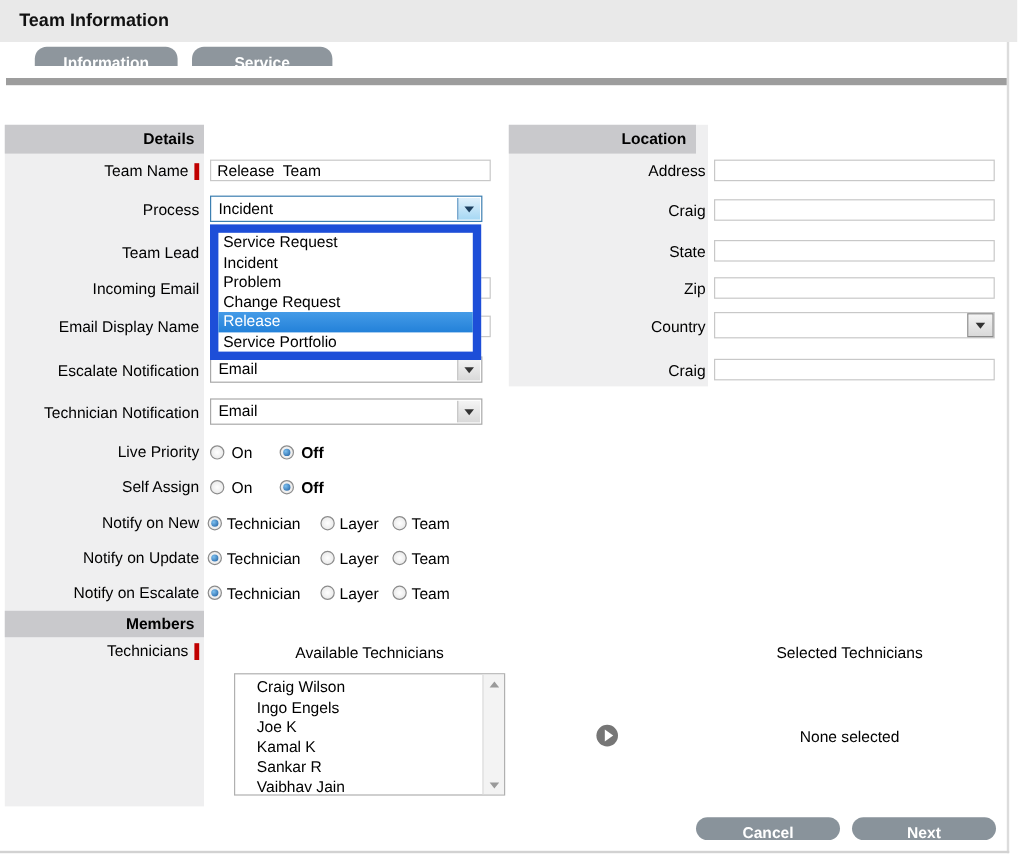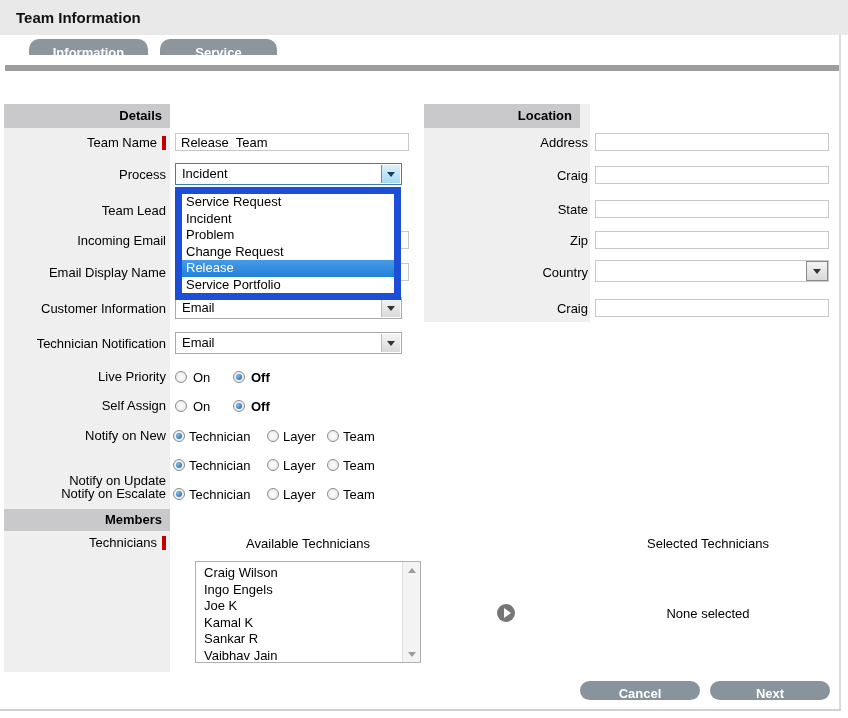--- a/index.html
+++ b/index.html
@@ -38,21 +38,21 @@
   .mopt.hl{background:linear-gradient(#459be7,#2381d9);color:#fff;}
   
   .radio{width:12px;height:12px;border-radius:50%;border:1px solid #8b8b8b;
          background:radial-gradient(#ffffff,#e3e3e3);cursor:pointer;}
   .radio.on::after{content:'';position:absolute;left:2px;top:2px;width:6px;height:6px;border-radius:50%;
          background:radial-gradient(circle at 35% 35%,#7cc0f0,#1c5a9c);}
   .rlabel{height:16px;line-height:16px;}
   
   .listbox{border:1px solid #b0b0b0;background:#fff;overflow:hidden;}
   .listbox ul{margin:0;padding:3px 0 0 0;list-style:none;}
-  .listbox li{height:16.5px;line-height:16.5px;padding-left:8px;cursor:pointer;}
+  .listbox li{height:16.5px;line-height:16.5px;padding-left:8px;cursor:pointer;margin-left:10px;}
   .sbar{position:absolute;right:0;top:0;bottom:0;width:17px;background:#f3f3f3;border-left:1px solid #ddd;}
   .sarrow{position:absolute;left:0;width:17px;height:16px;display:flex;align-items:center;justify-content:center;cursor:pointer;}
   .tri-up-s{width:0;height:0;border-left:4px solid transparent;border-right:4px solid transparent;border-bottom:5px solid #9a9a9a;}
   .tri-dn-s{width:0;height:0;border-left:4px solid transparent;border-right:4px solid transparent;border-top:5px solid #9a9a9a;}
   
   .playbtn{width:18px;height:18px;border-radius:50%;background:#767676;cursor:pointer;}
   .playbtn::after{content:'';position:absolute;left:7px;top:4px;width:0;height:0;
         border-left:7px solid #fff;border-top:5px solid transparent;border-bottom:5px solid transparent;}
   
   .pill{height:19px;border-radius:12px;background:#89939b;color:#fff;font-weight:bold;font-size:13px;
@@ -92,35 +92,35 @@
   <div class="abs flabel" style="left:4px;top:203px;width:162px;">
     <span>Team Lead</span>
   </div>
   <div class="abs flabel" style="left:4px;top:233px;width:162px;">
     <span>Incoming Email</span>
   </div>
   <div class="abs flabel" style="left:4px;top:265px;width:162px;">
     <span>Email Display Name</span>
   </div>
   <div class="abs flabel" style="left:4px;top:301px;width:162px;">
-    <span>Customer Information</span>
+    <span>Escalate Notification</span>
   </div>
   <div class="abs flabel" style="left:4px;top:336px;width:162px;">
     <span>Technician Notification</span>
   </div>
   <div class="abs flabel" style="left:4px;top:369px;width:162px;">
     <span>Live Priority</span>
   </div>
   <div class="abs flabel" style="left:4px;top:398px;width:162px;">
     <span>Self Assign</span>
   </div>
   <div class="abs flabel" style="left:4px;top:428px;width:162px;">
     <span>Notify on New</span>
   </div>
-  <div class="abs flabel" style="left:4px;top:473px;width:162px;align-items:flex-end;">
+  <div class="abs flabel" style="left:4px;top:457px;width:162px;align-items:flex-end;">
     <span>Notify on Update</span>
   </div>
   <div class="abs flabel" style="left:4px;top:486px;width:162px;">
     <span>Notify on Escalate</span>
   </div>
   <div class="abs flabel" style="left:4px;top:535px;width:162px;">
     <span>Technicians</span>
     <span class="req"></span>
   </div>
 

